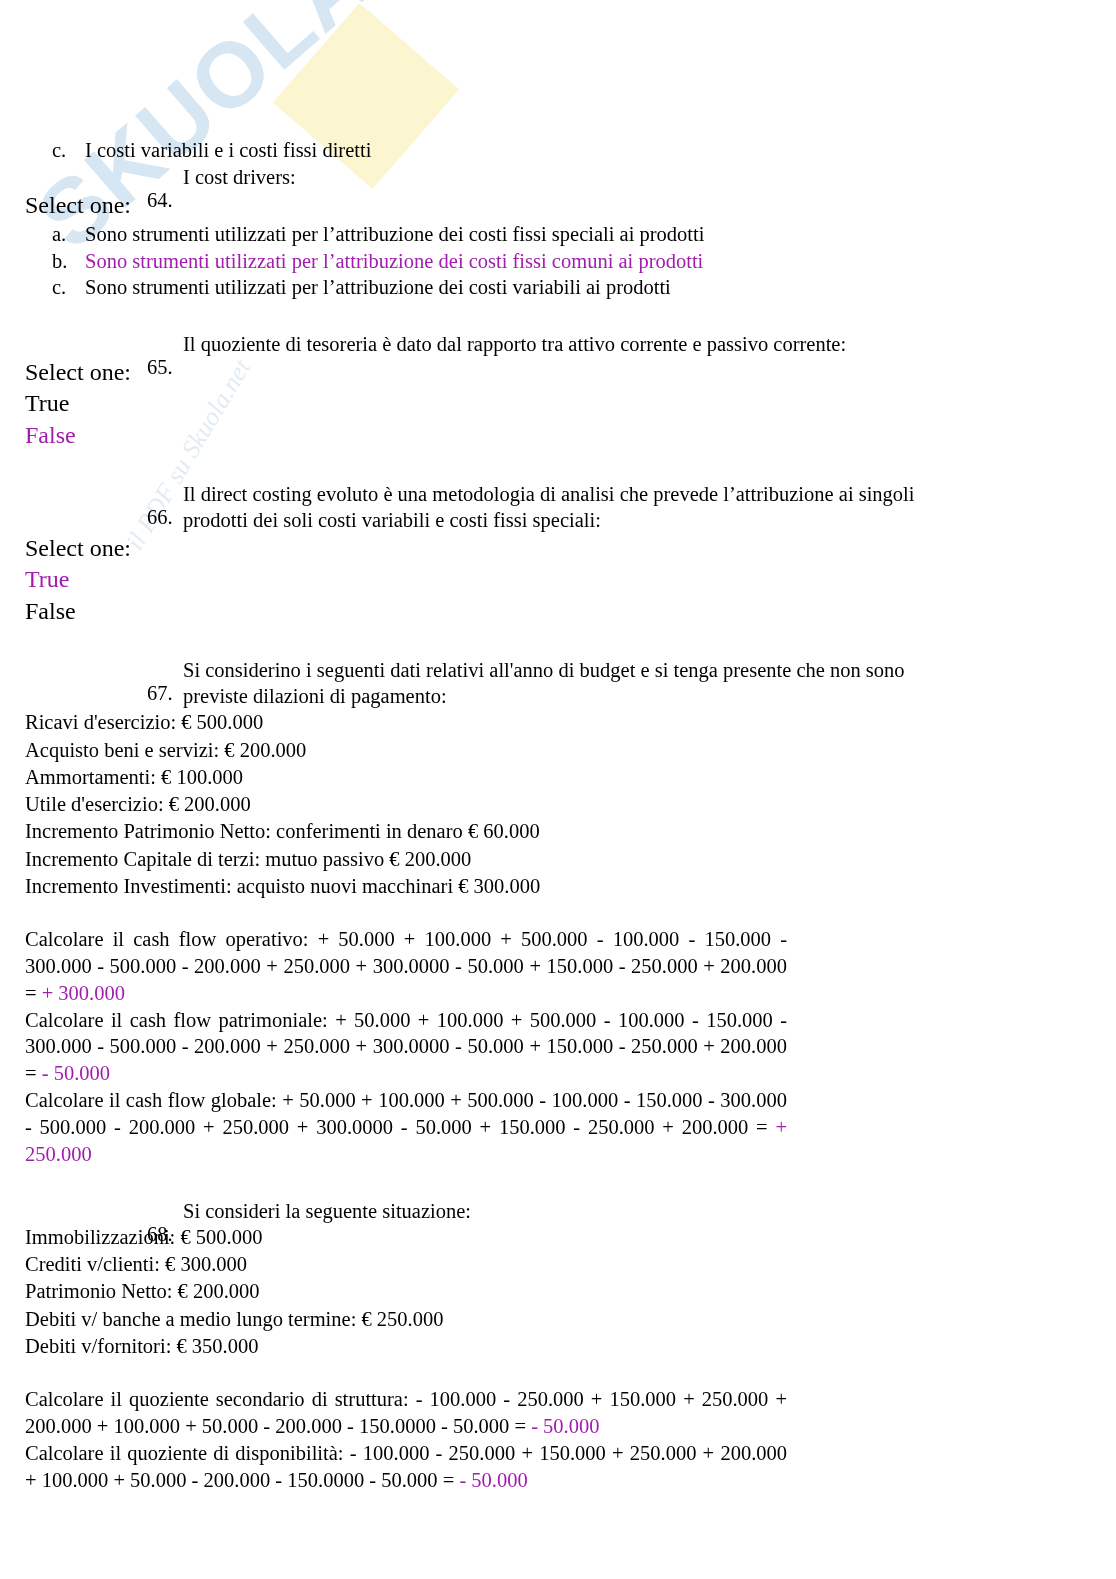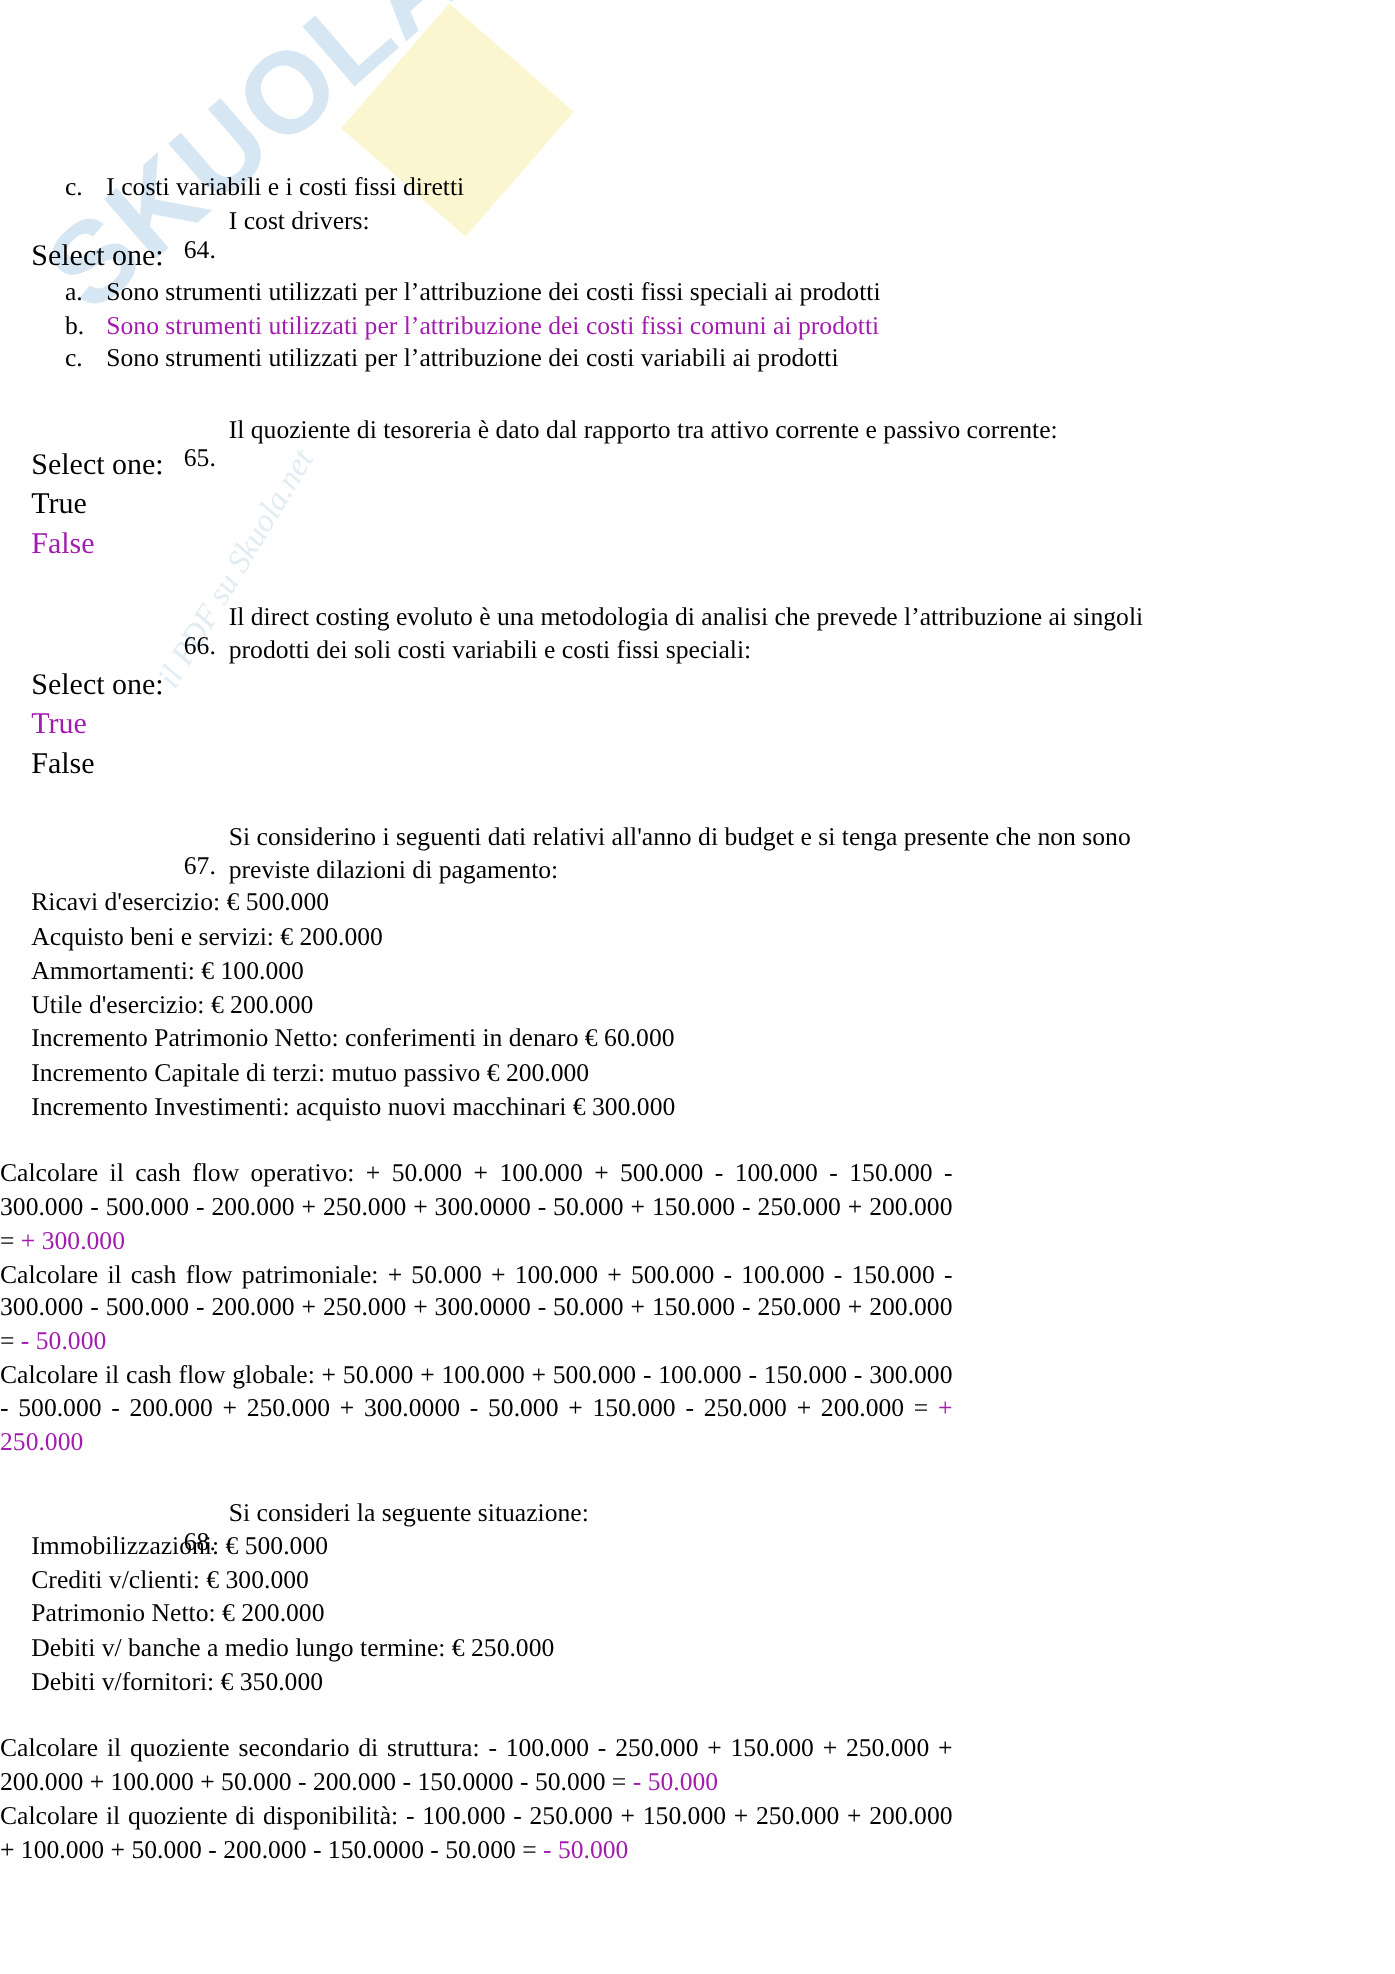--- a/index.html
+++ b/index.html
@@ -130,20 +130,21 @@
 
   
   .data-line {
     margin-left: 25px;
     font-size: 20.5px;
     line-height: 1.33;
   }
 
   
   .calc {
+    margin-left: 25px;
     width: 762px;
     font-size: 20.5px;
     line-height: 1.31;
     text-align: justify;
     text-justify: inter-word;
   }
 
   .spacer-line {
     height: 26px;
   }

